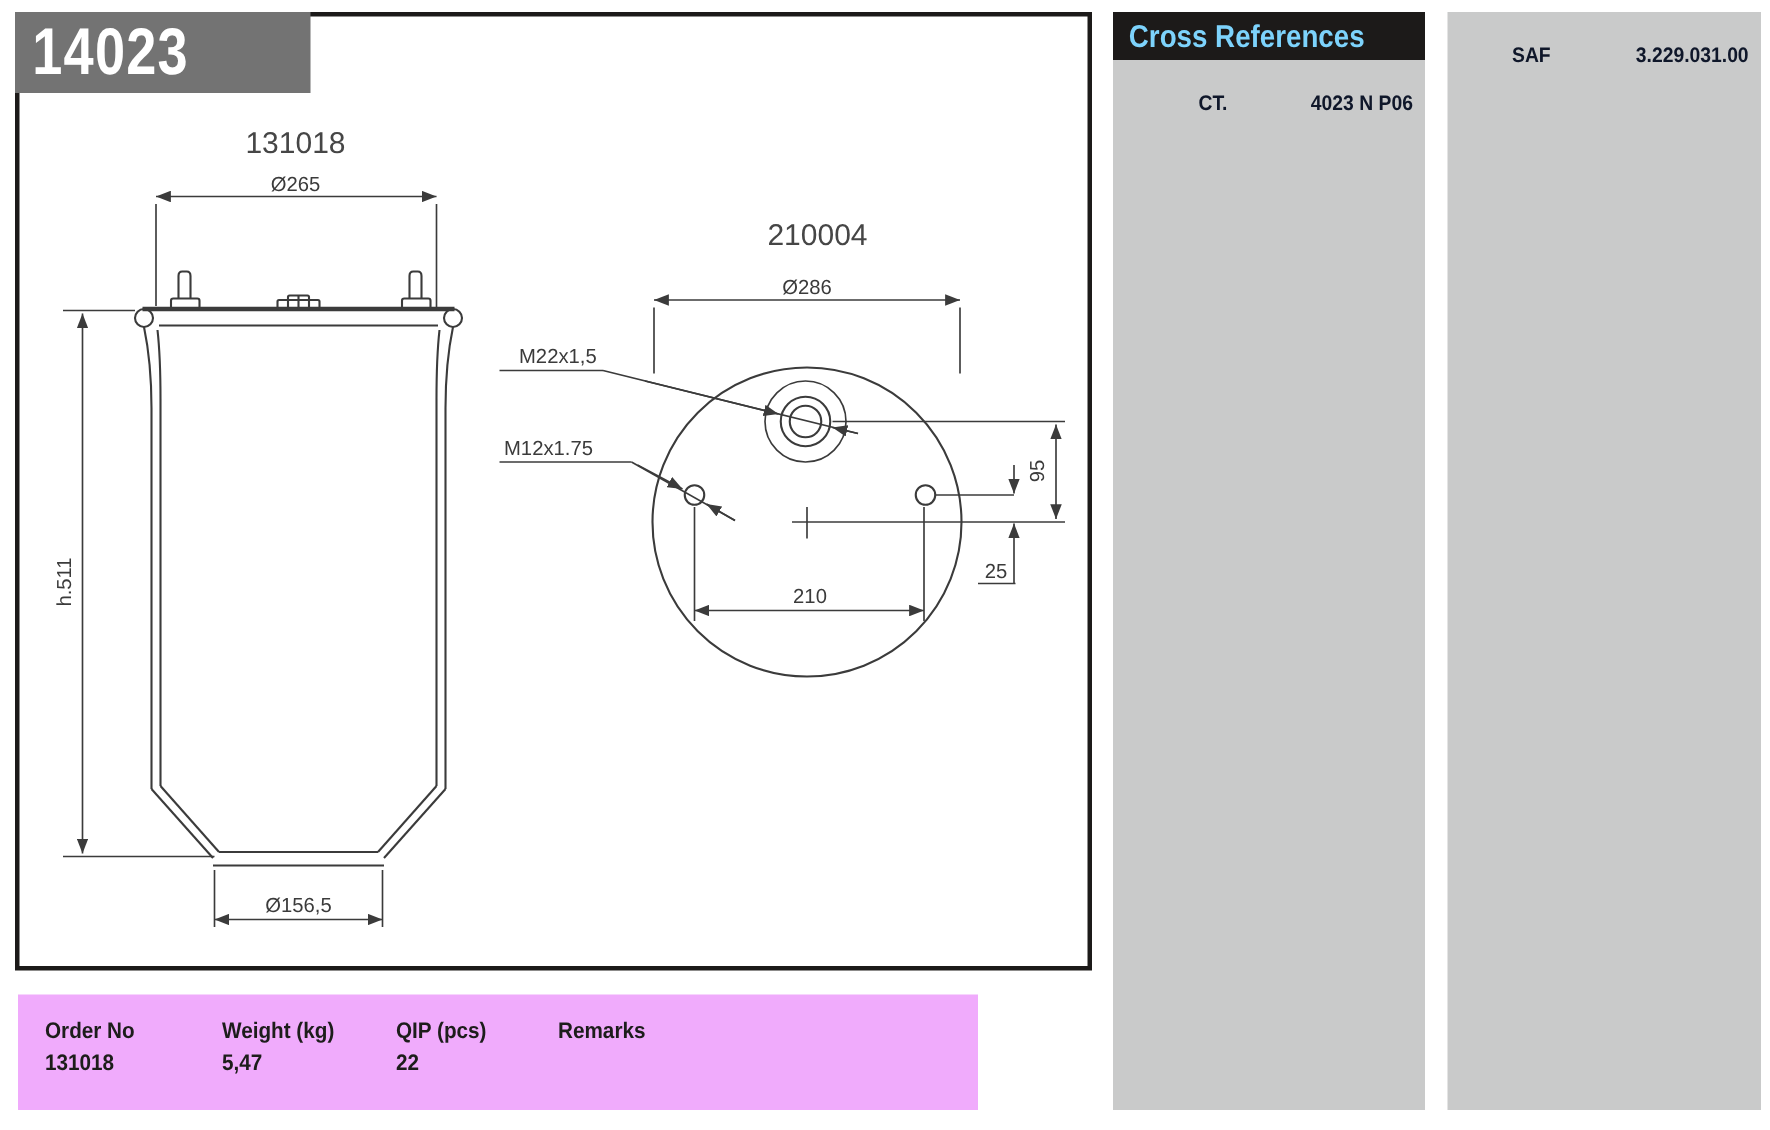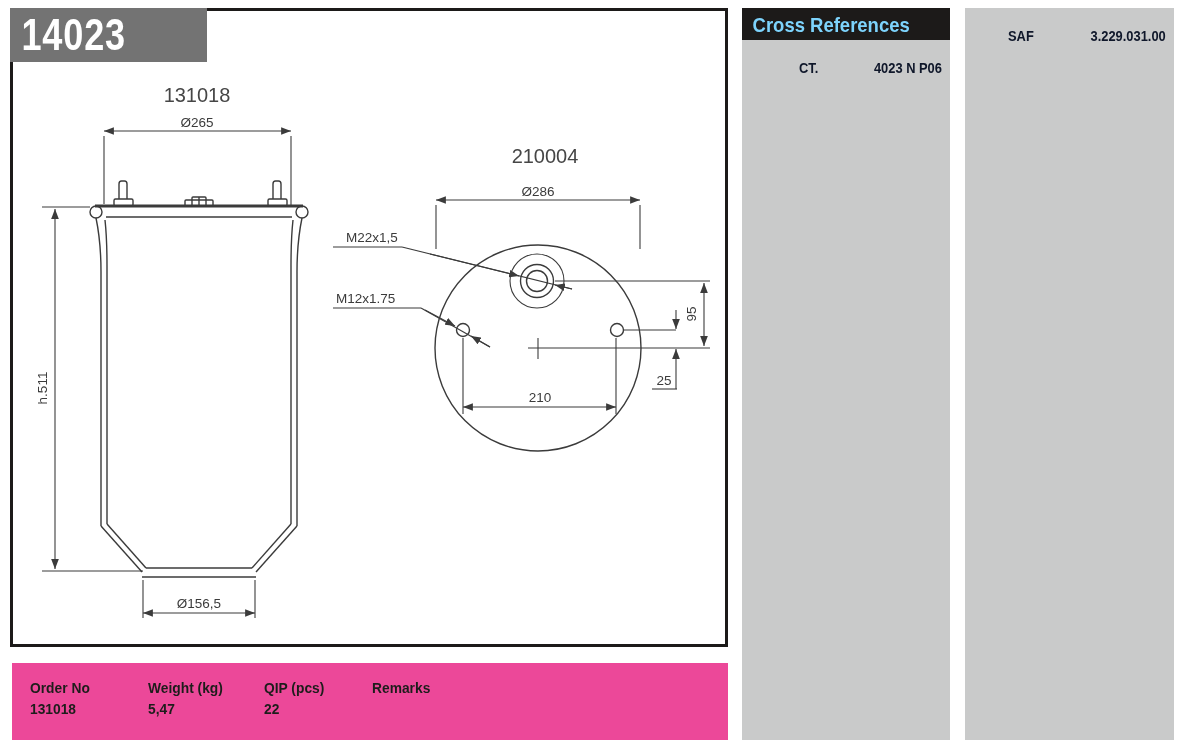--- a/index.html
+++ b/index.html
@@ -17,21 +17,21 @@
   #oem-panel{left:965px;width:209px;}
   .panel-header{height:32px;background:#1c1a19;color:#7dd3fc;overflow:hidden;}
   .panel-header .t{display:inline-block;font-size:21px;font-weight:bold;line-height:33px;
                    padding-left:12px;transform:scaleX(0.88);transform-origin:left center;}
   .panel-body{padding:20px 8px 0 13px;}
   .ref-row{display:flex;justify-content:flex-end;height:21px;font-size:14px;
            font-weight:bold;color:#0f172a;gap:48px;}
   .ref-row .k{display:inline-block;transform:scaleX(0.92);transform-origin:left center;white-space:nowrap;}
   .ref-row .v{display:inline-block;transform:scaleX(0.92);transform-origin:right center;white-space:nowrap;}
   
-  #order-table{left:12px;top:663px;width:716px;height:77px;background:#ec4899;}
+  #order-table{left:12px;top:663px;width:640px;height:77px;background:#f0abfc;}
   .col{position:absolute;top:14px;}
   .col .h,.col .d{display:block;transform:scaleX(0.92);transform-origin:left center;
                   font-weight:bold;color:#1d1d1b;font-size:15px;line-height:21px;white-space:nowrap;}
   #col-order{left:18px;} #col-weight{left:136px;} #col-qip{left:252px;} #col-remarks{left:360px;}
   
   #drawing{left:0;top:0;width:1180px;height:753px;pointer-events:none;}
   text{font-family:"Liberation Sans",sans-serif;}
 </style>
 </head>
 <body>

